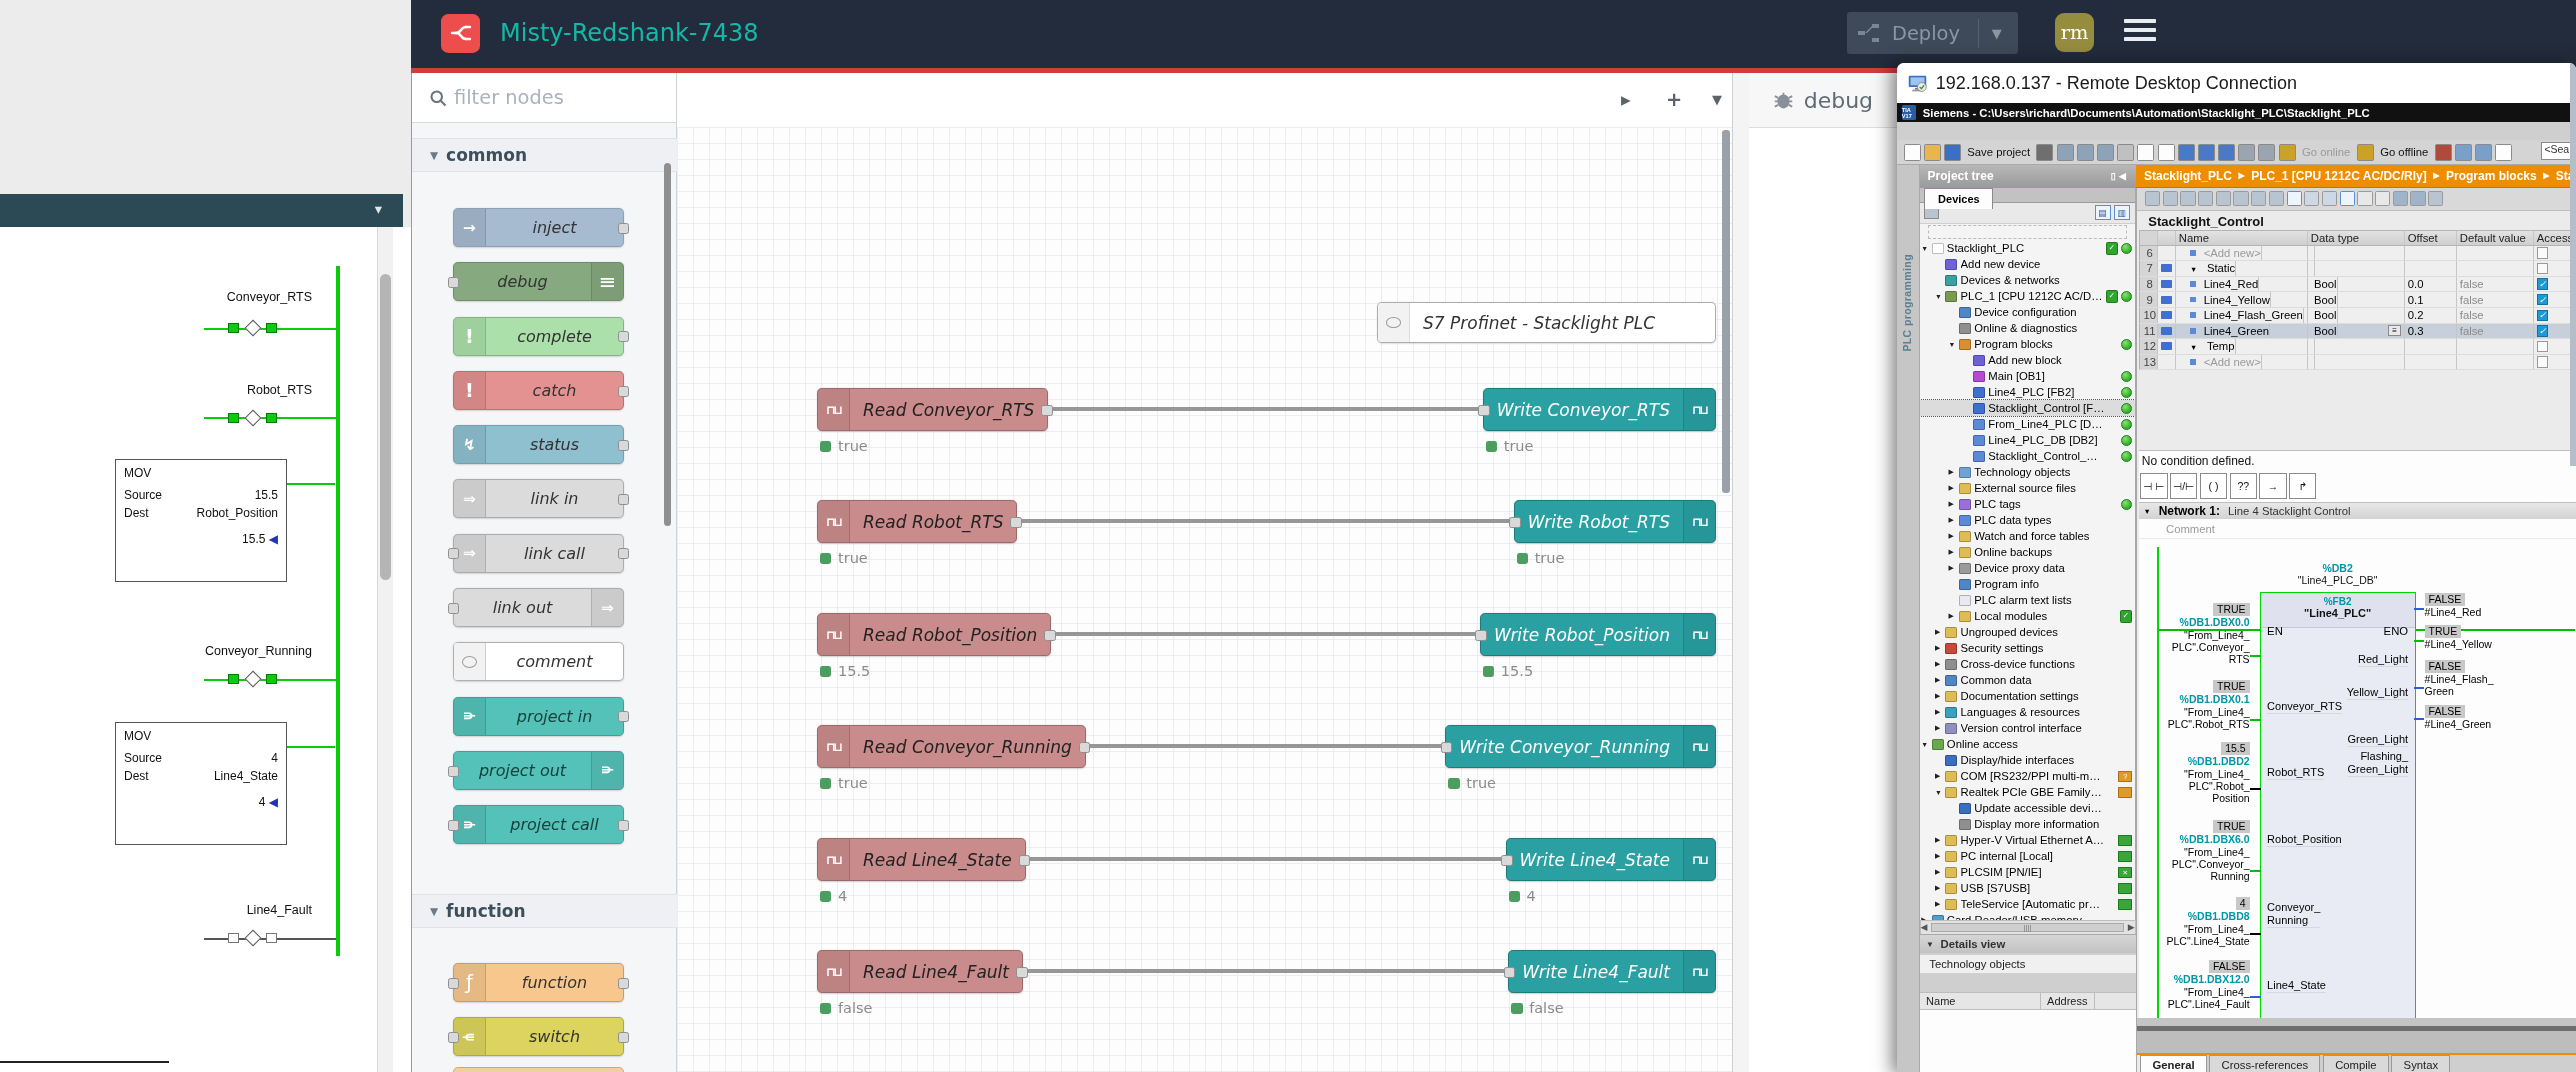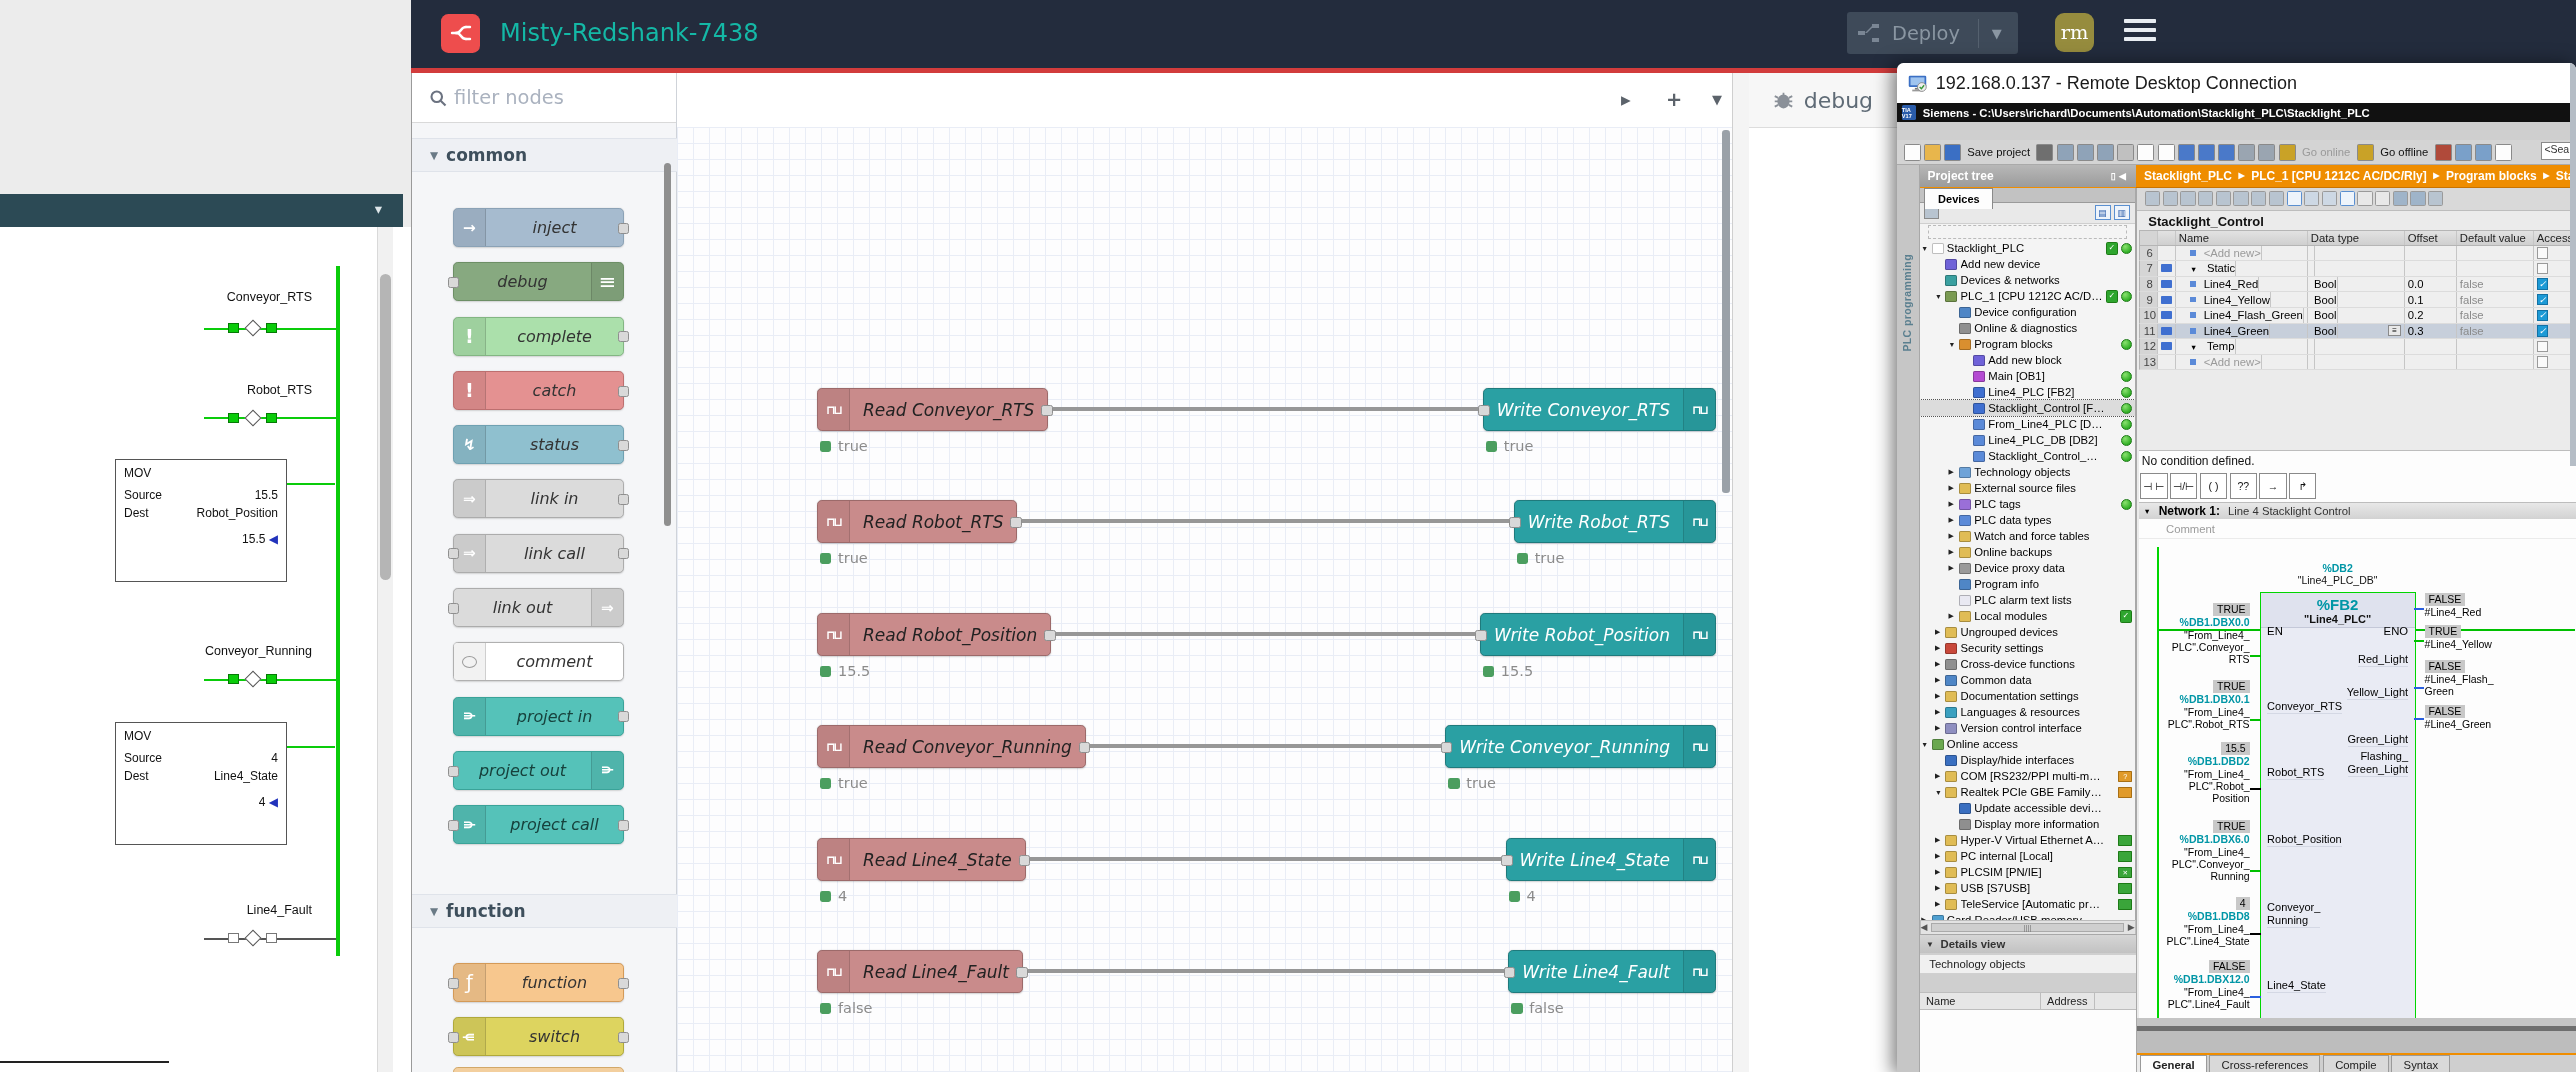--- a/index.html
+++ b/index.html
@@ -279,21 +279,21 @@
   #netbar .tw{font-size:7.3px}
   #netbar .nl{font-weight:bold;font-size:12px}
   #netbar .nt{font-size:11.3px;color:#333}
   #netcomment{position:absolute;left:1.6px;top:331px;width:439px;height:19.4px;background:#fdfdfd;font-size:11.3px;color:#9b9b9b;display:flex;align-items:center;padding-left:27.4px}
   #lad{position:absolute;left:1.6px;top:351px;width:439px;height:479px;background:#fdfdfd;overflow:hidden}
 
   
   #rail{position:absolute;left:18px;top:8px;width:2.4px;height:484px;background:#00d600}
   #fb-box{position:absolute;left:121px;top:53px;width:156px;height:468px;background:#e9ebf4;border:1.6px solid #00d600}
   #fb-head{height:35px;background:#dfe2ee;border-bottom:0.8px solid #c4c8d8;text-align:center;padding-top:3.2px}
-  #fb-head .a{color:#0096a6;font-weight:bold;font-size:15px}
+  #fb-head .a{color:#0096a6;font-weight:bold;font-size:10px}
   #fb-head .n{color:#111;font-weight:bold;font-size:11px}
   #fb-en{position:absolute;left:6.5px;top:32px;font-size:11.3px}
   #fb-eno{position:absolute;right:6.5px;top:32px;font-size:11.3px}
   .fpin{position:absolute;left:6.5px;font-size:11px;color:#000;white-space:pre-line;line-height:13px;border-bottom:0.8px solid #d4d8e4}
   .fpot{position:absolute;right:6.5px;font-size:11px;color:#000;white-space:pre-line;line-height:13px;text-align:right;border-bottom:0.8px solid #d4d8e4}
   #fb-box .fpin:nth-of-type(1){top:107px}
   #fb-box .fpin:nth-of-type(2){top:173px}
   #fb-box .fpin:nth-of-type(3){top:240px}
   #fb-box .fpin:nth-of-type(4){top:308px}
   #fb-box .fpin:nth-of-type(5){top:386px}
@@ -538,20 +538,26 @@
   <div id="p-scroll"></div>
 </div>
 
 <div id="nr-tabbar">
   <span class="tbbtn" style="left:944px">▸</span>
   <span class="tbbtn" style="left:989px;font-weight:bold">+</span>
   <span class="tbbtn" style="left:1035px;font-size:13px;top:19.4px">▼</span>
 </div>
 
 <div id="nr-canvas">
+  <div class="cpill" style="left:700px;top:175px;width:339px">
+    <span class="ccap">
+        <i></i>
+      </span>
+    <span class="clbl">S7 Profinet - Stacklight PLC</span>
+  </div>
   <div id="flow-rows">
 
   <div class="frow">
         <div class="fnode-col">
           <div class="fnode read">
             <span class="cap">⊓⊔</span>
             <span class="lbl">Read Conveyor_RTS</span>
           </div>
           <div class="fstatus">
             <i></i>

